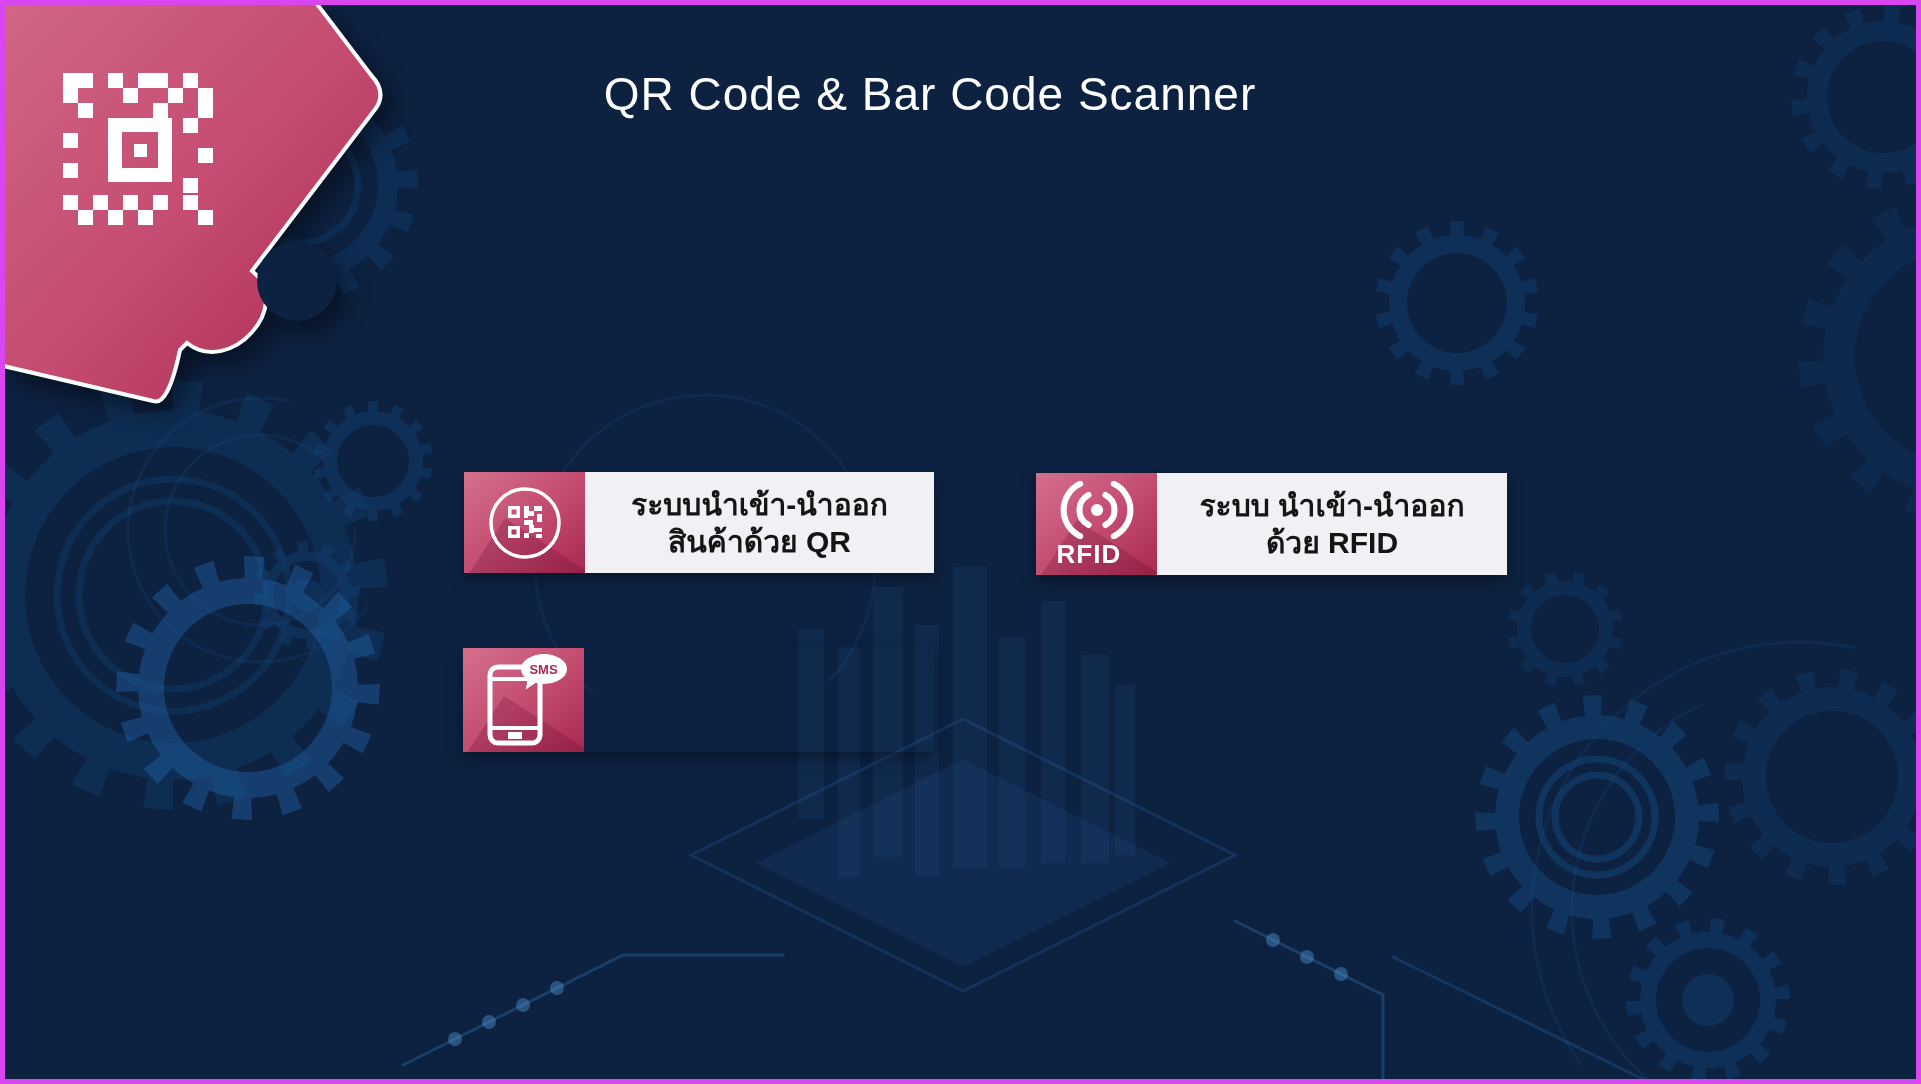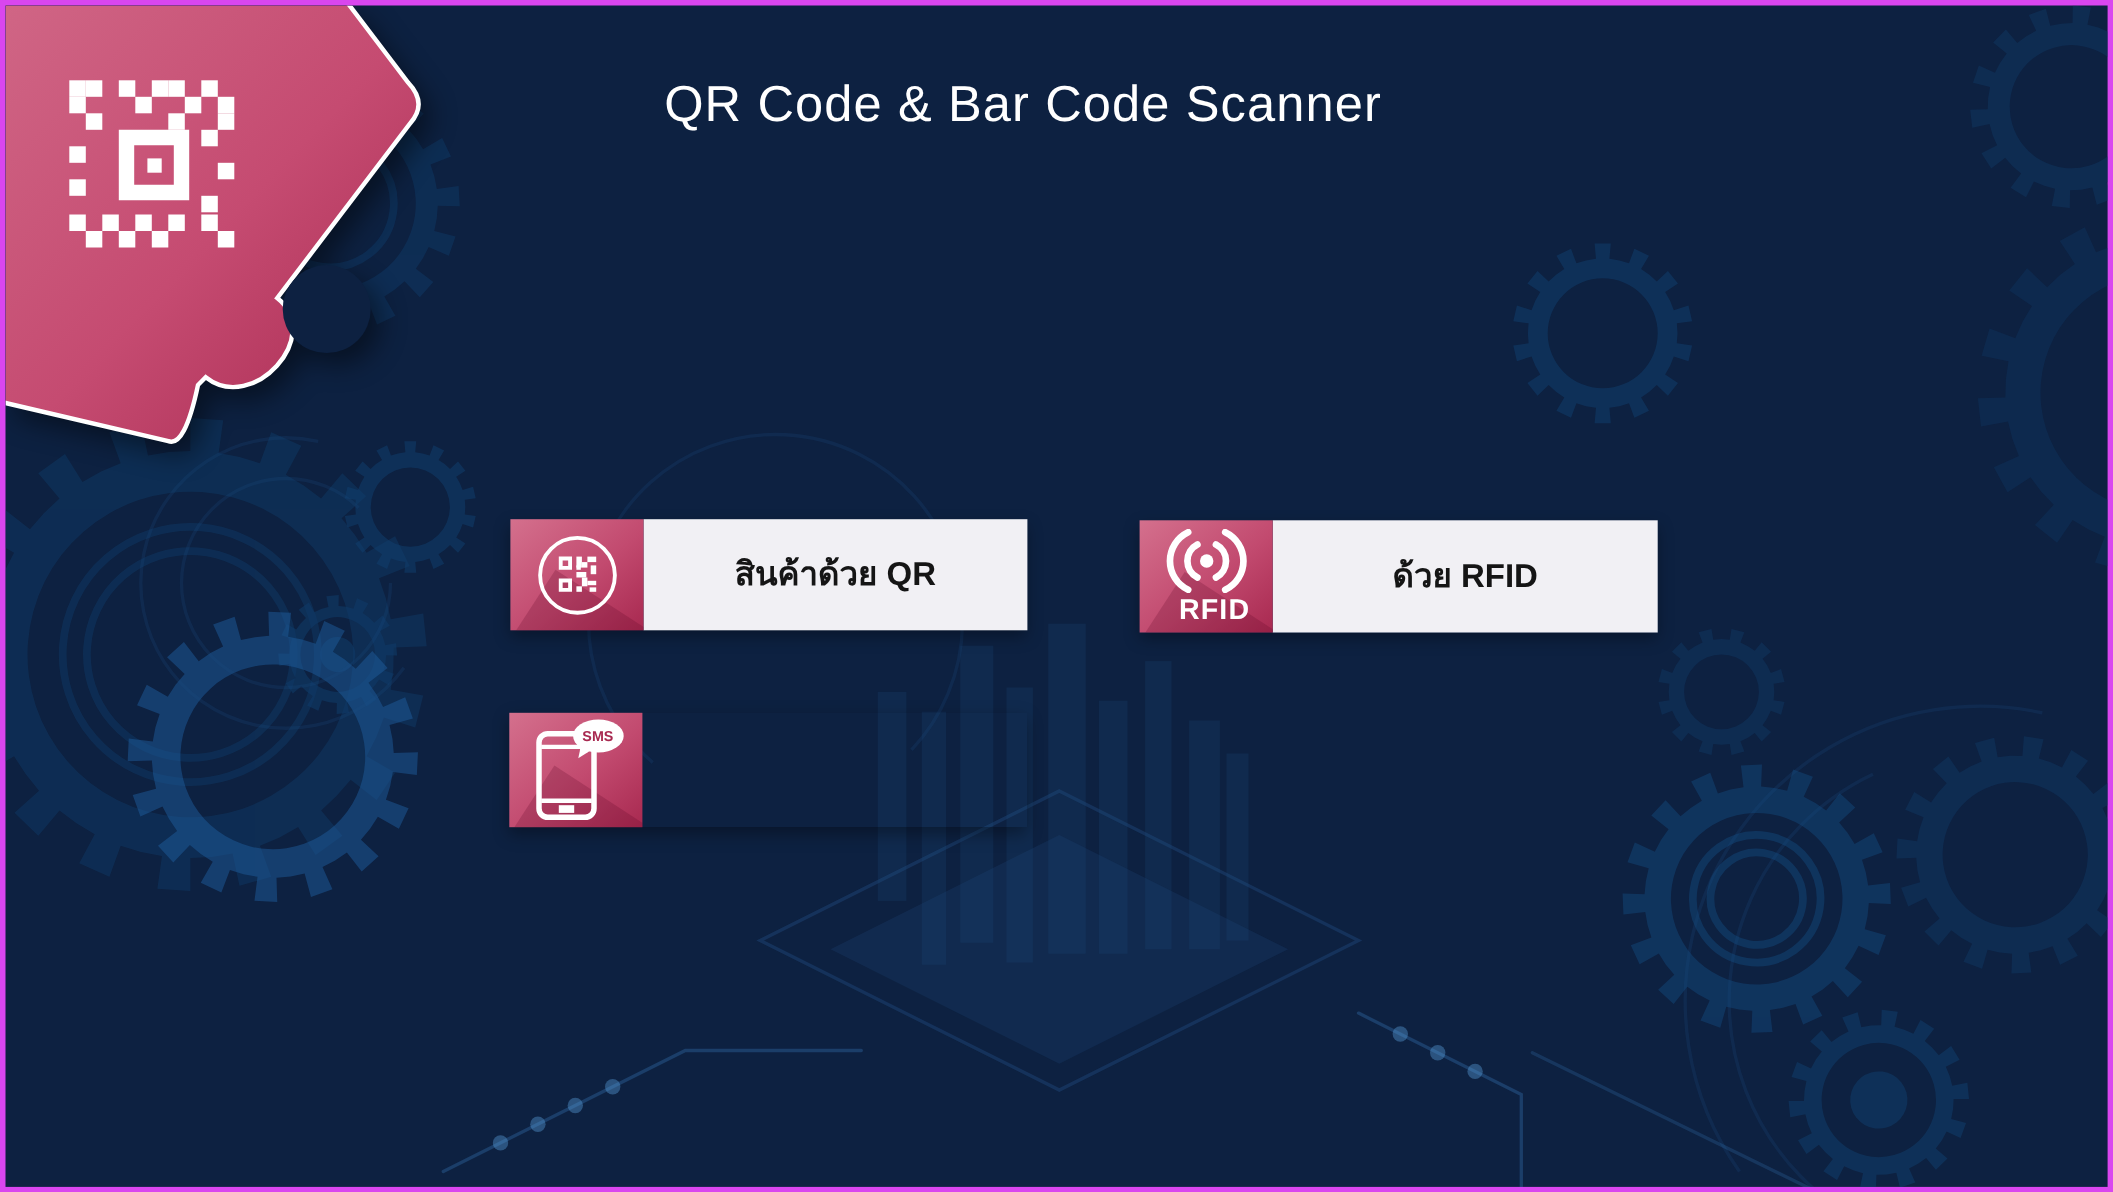--- a/index.html
+++ b/index.html
@@ -49,21 +49,21 @@
   }
   .card-icon svg{position:relative;z-index:1;}
   .card-body{
     flex:1;background:var(--card_surface);
     display:flex;flex-direction:column;align-items:center;justify-content:center;
     text-align:center;color:var(--card_text);
   }
   .line-th{font-size:30px;line-height:37px;font-weight:700;}
   .line-en{font-size:31px;line-height:38px;font-weight:400;}
   
-  .rfid-wrap{position:relative;z-index:1;display:flex;flex-direction:column;align-items:flex-end;gap:2px;}
+  .rfid-wrap{position:relative;z-index:1;display:flex;flex-direction:column;align-items:flex-start;gap:2px;}
   .rfid-label{color:#fff;font-size:26px;font-weight:700;letter-spacing:1px;line-height:26px;}
   
   .sms-wrap{position:relative;z-index:1;width:86px;height:92px;}
   .sms-wrap svg{position:absolute;left:6px;top:10px;}
   .sms-bubble{
     position:absolute;right:0;top:0;width:46px;height:30px;background:#fff;border-radius:50%;
     display:flex;align-items:center;justify-content:center;
     color:var(--pink_dark);font-size:13px;font-weight:700;z-index:2;
   }
   .sms-bubble::after{
@@ -215,38 +215,40 @@
           <rect x="38" y="36" width="9" height="5"></rect>
             <rect x="43" y="41" width="5" height="8"></rect>
           <rect x="38" y="49" width="5" height="5"></rect>
             <rect x="48" y="44" width="8" height="4"></rect>
           <rect x="50" y="50" width="6" height="4"></rect>
             <rect x="38" y="30" width="4" height="4"></rect>
         </g>
       </svg>
     </div>
     <div class="card-body">
+      <div class="line-th">ระบบนำเข้า-นำออก</div>
       <div class="line-th">สินค้าด้วย QR</div>
     </div>
   </div>
 
   <div class="card" id="card-rfid">
     <div class="card-icon">
       <div class="rfid-wrap">
         <svg width="80" height="58" viewBox="0 0 84 62" xmlns="http://www.w3.org/2000/svg" fill="none" stroke="#fff" stroke-linecap="round">
           <circle cx="42" cy="31" r="6.5" fill="#fff" stroke="none"></circle>
           <path d="M 33,15 A 18,18 0 0 0 33,47" stroke-width="6.5"></path>
           <path d="M 51,15 A 18,18 0 0 1 51,47" stroke-width="6.5"></path>
           <path d="M 24,3  A 31,31 0 0 0 24,59" stroke-width="6.5"></path>
           <path d="M 60,3  A 31,31 0 0 1 60,59" stroke-width="6.5"></path>
         </svg>
         <div class="rfid-label">RFID</div>
       </div>
     </div>
     <div class="card-body">
+      <div class="line-th">ระบบ นำเข้า-นำออก</div>
       <div class="line-th">ด้วย RFID</div>
     </div>
   </div>
 
   <div class="card" id="card-sms">
     <div class="card-icon">
       <div class="sms-wrap">
         <svg width="56" height="82" viewBox="0 0 56 82" xmlns="http://www.w3.org/2000/svg" fill="none" stroke="#fff">
           <rect x="3" y="3" width="50" height="76" rx="8" stroke-width="5"></rect>
           <line x1="5" y1="15" x2="51" y2="15" stroke-width="4"></line>

